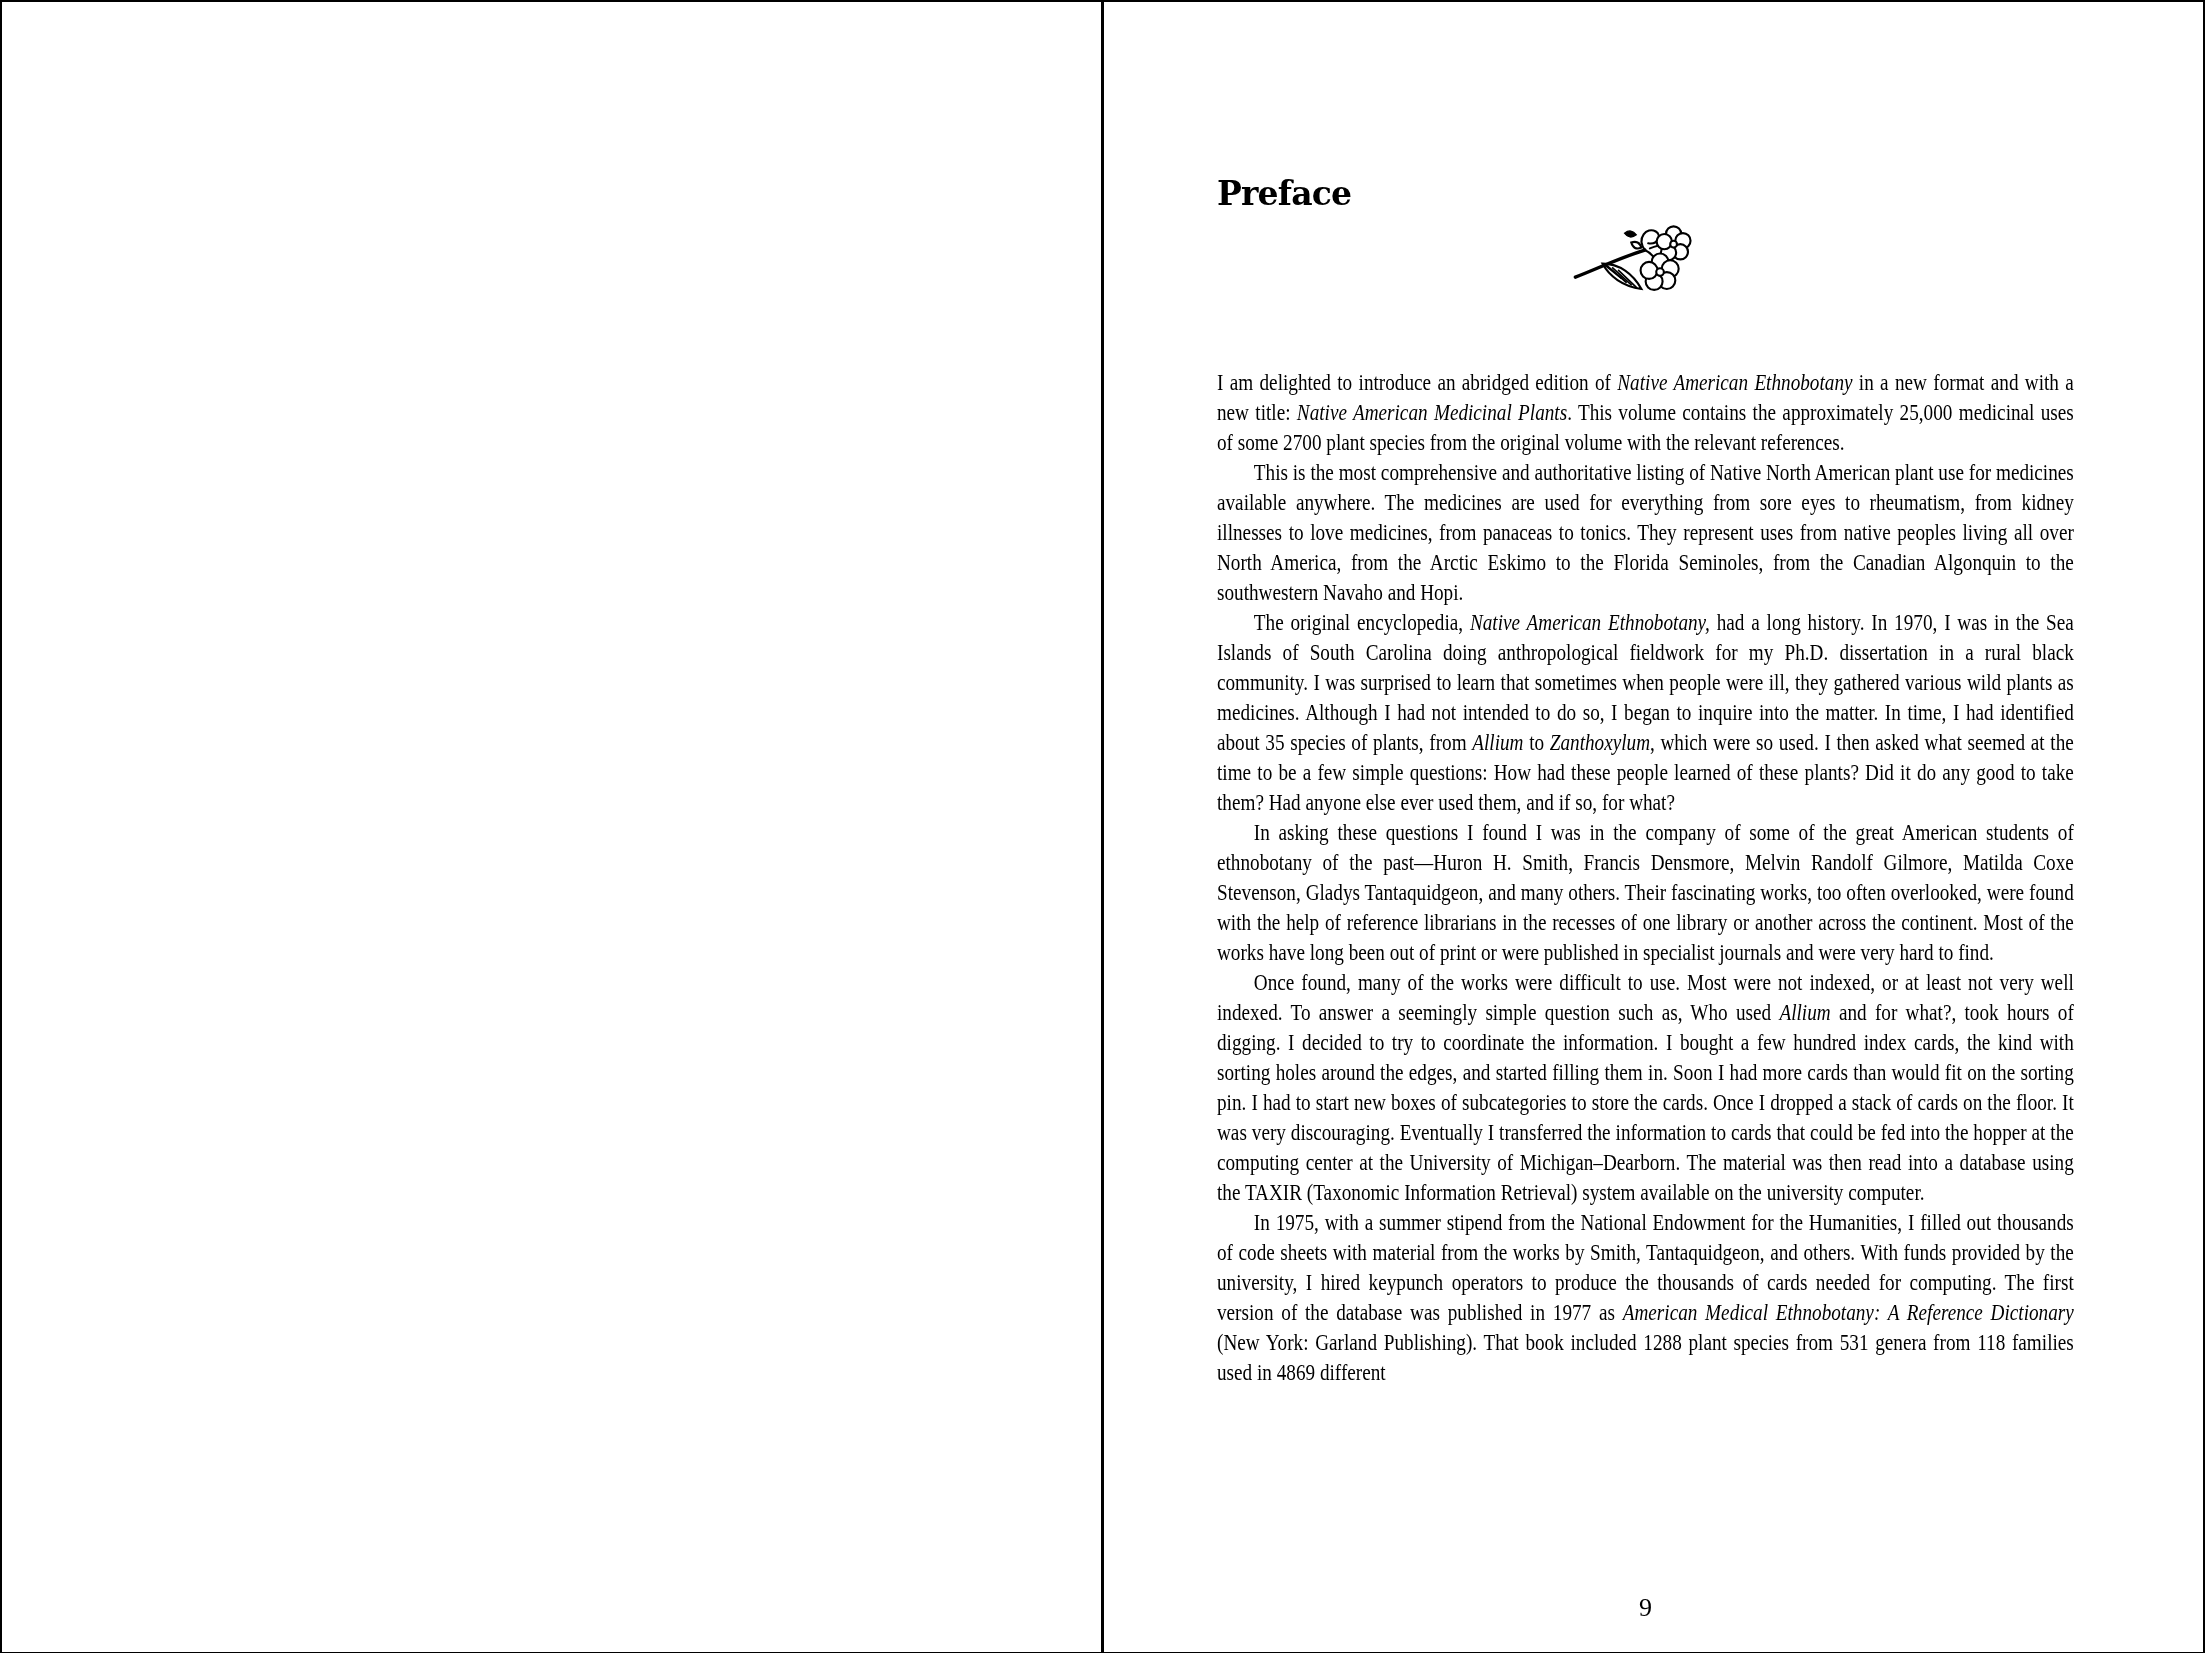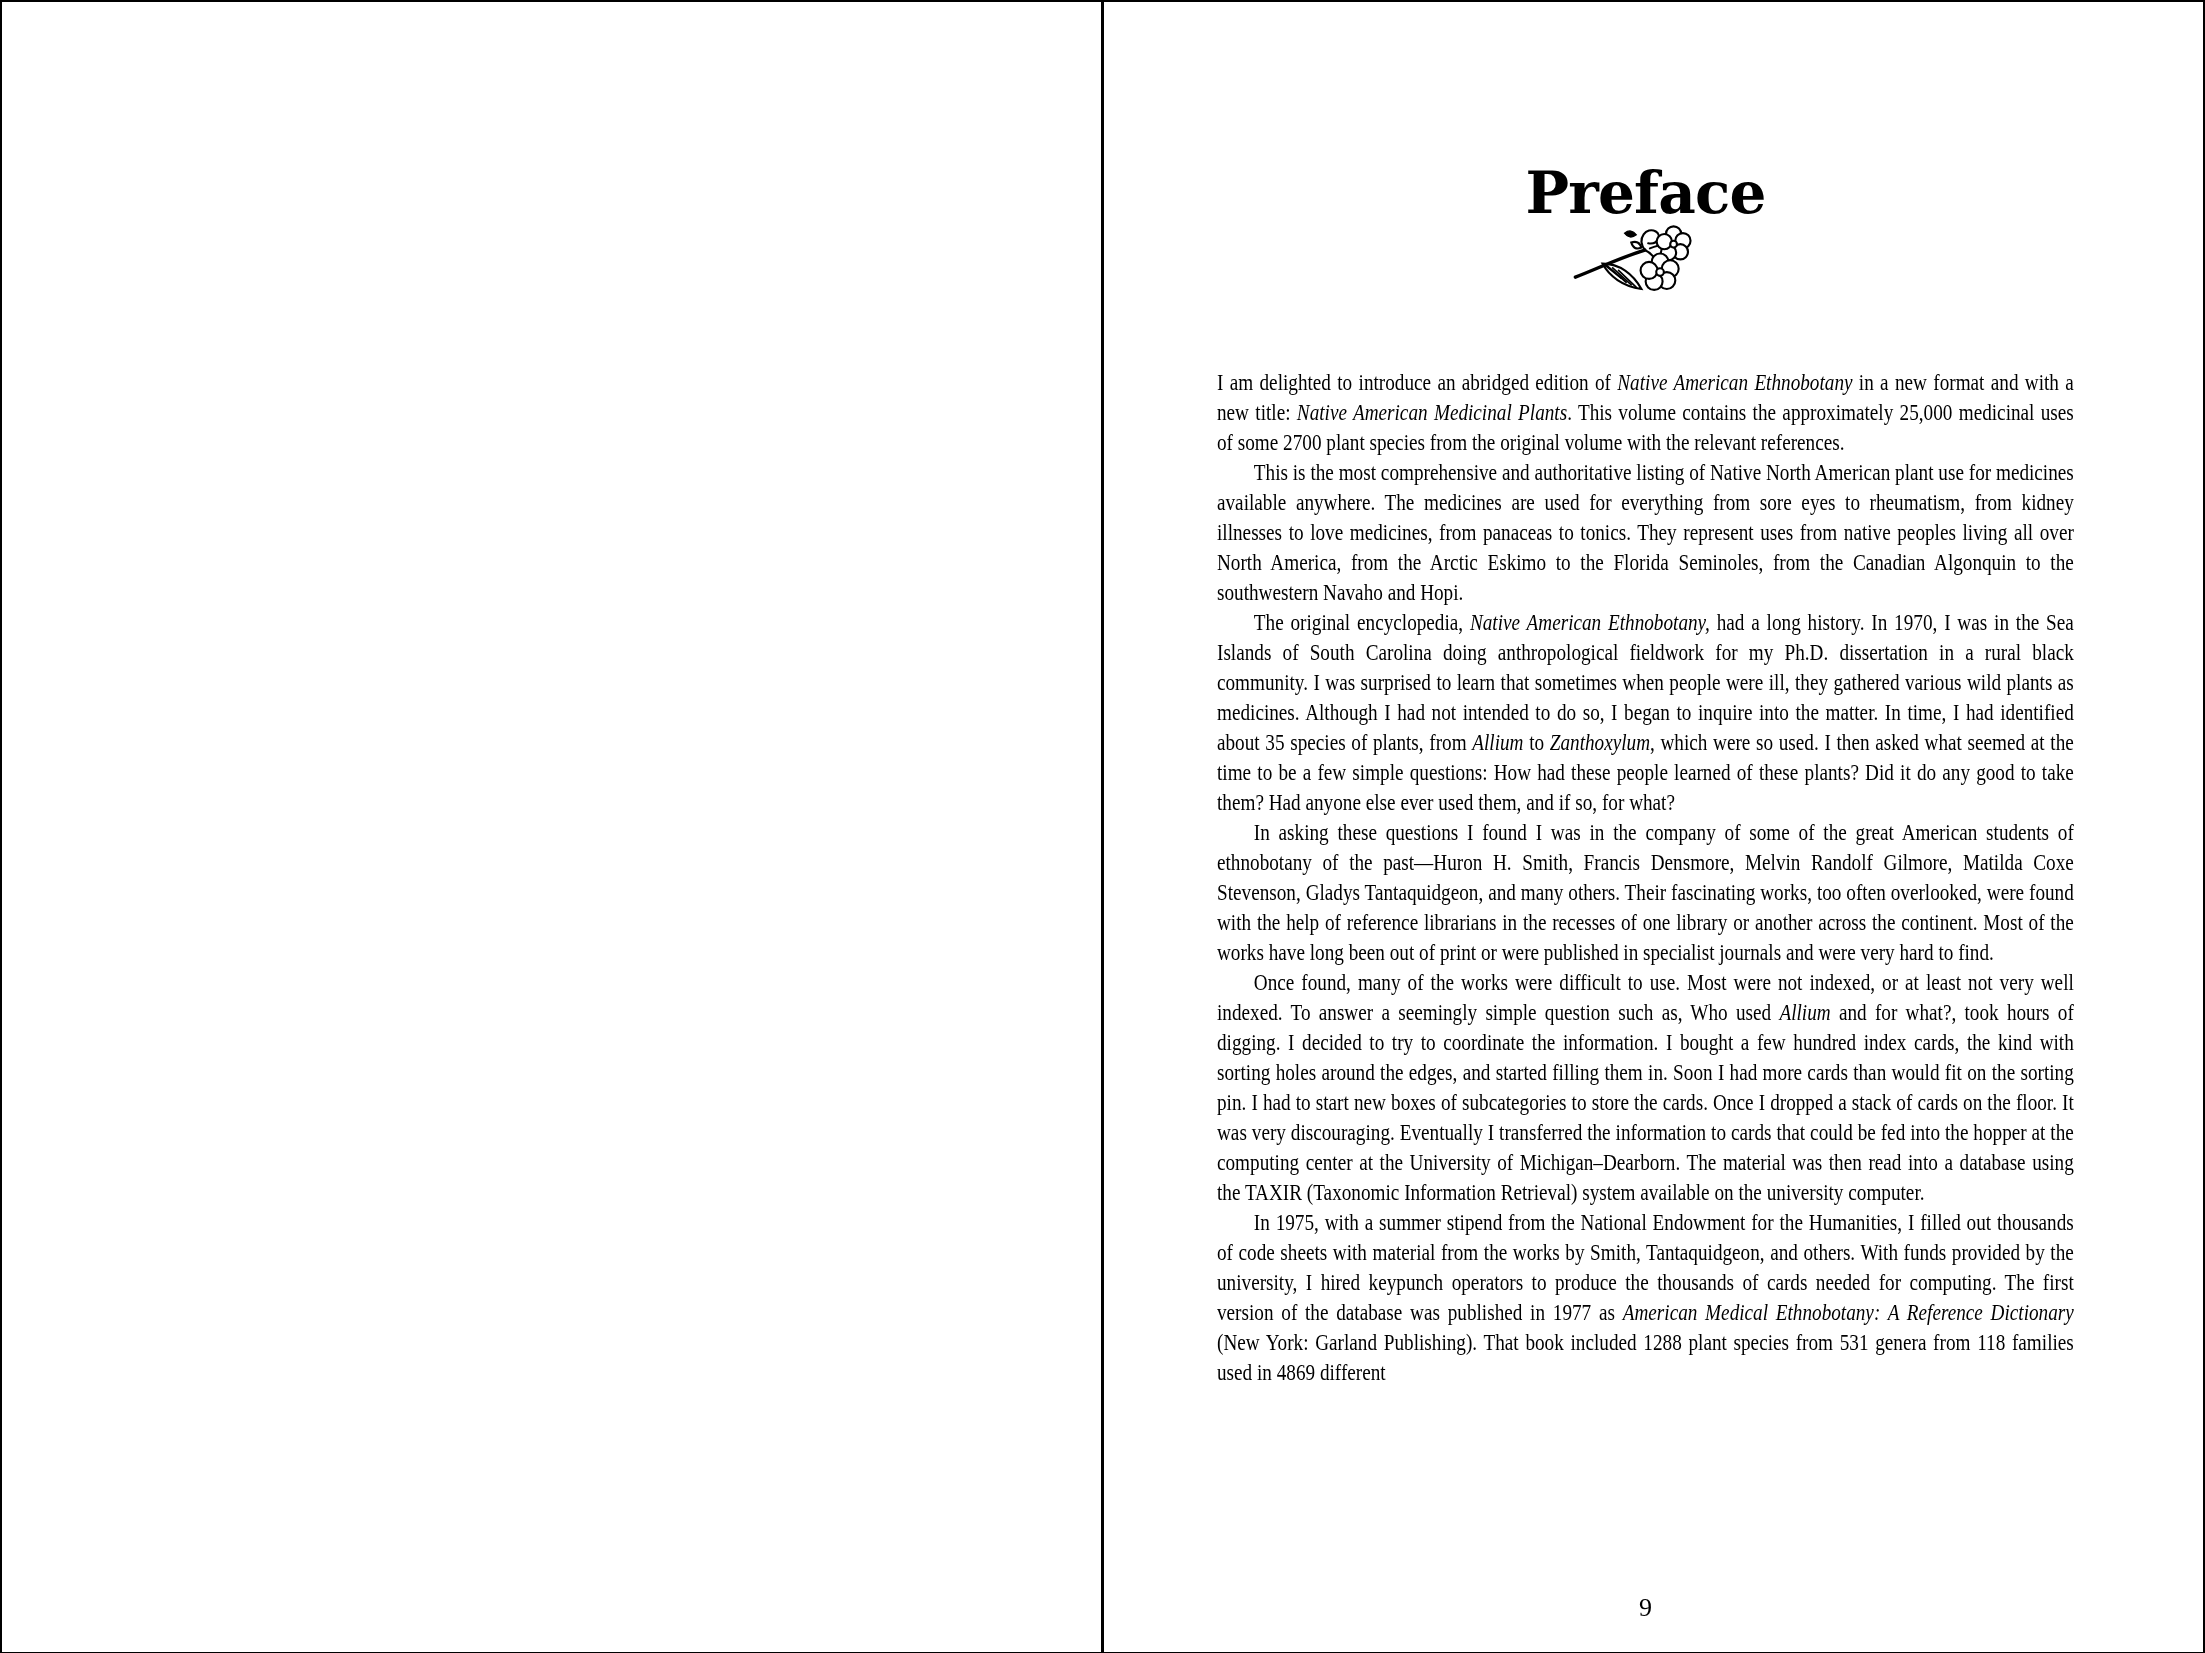--- a/index.html
+++ b/index.html
@@ -36,24 +36,23 @@
     width: 1098px; height: 1649px;
     background: #ffffff;
   }
   .content {
     position: absolute;
     left: 112px; top: 0;
     width: 857px;
   }
   .title {
     margin: 166px 0 0 0;
-    text-align: center;
     font-family: "DejaVu Serif", serif;
     font-weight: 700;
-    font-size: 58px;
+    font-size: 33px;
     line-height: 51px;
     letter-spacing: -0.8px;
   }
   .ornament {
     height: 70px;
     margin-top: 1.7px;
     text-align: center;
     position: relative;
     left: -10.2px;
   }

